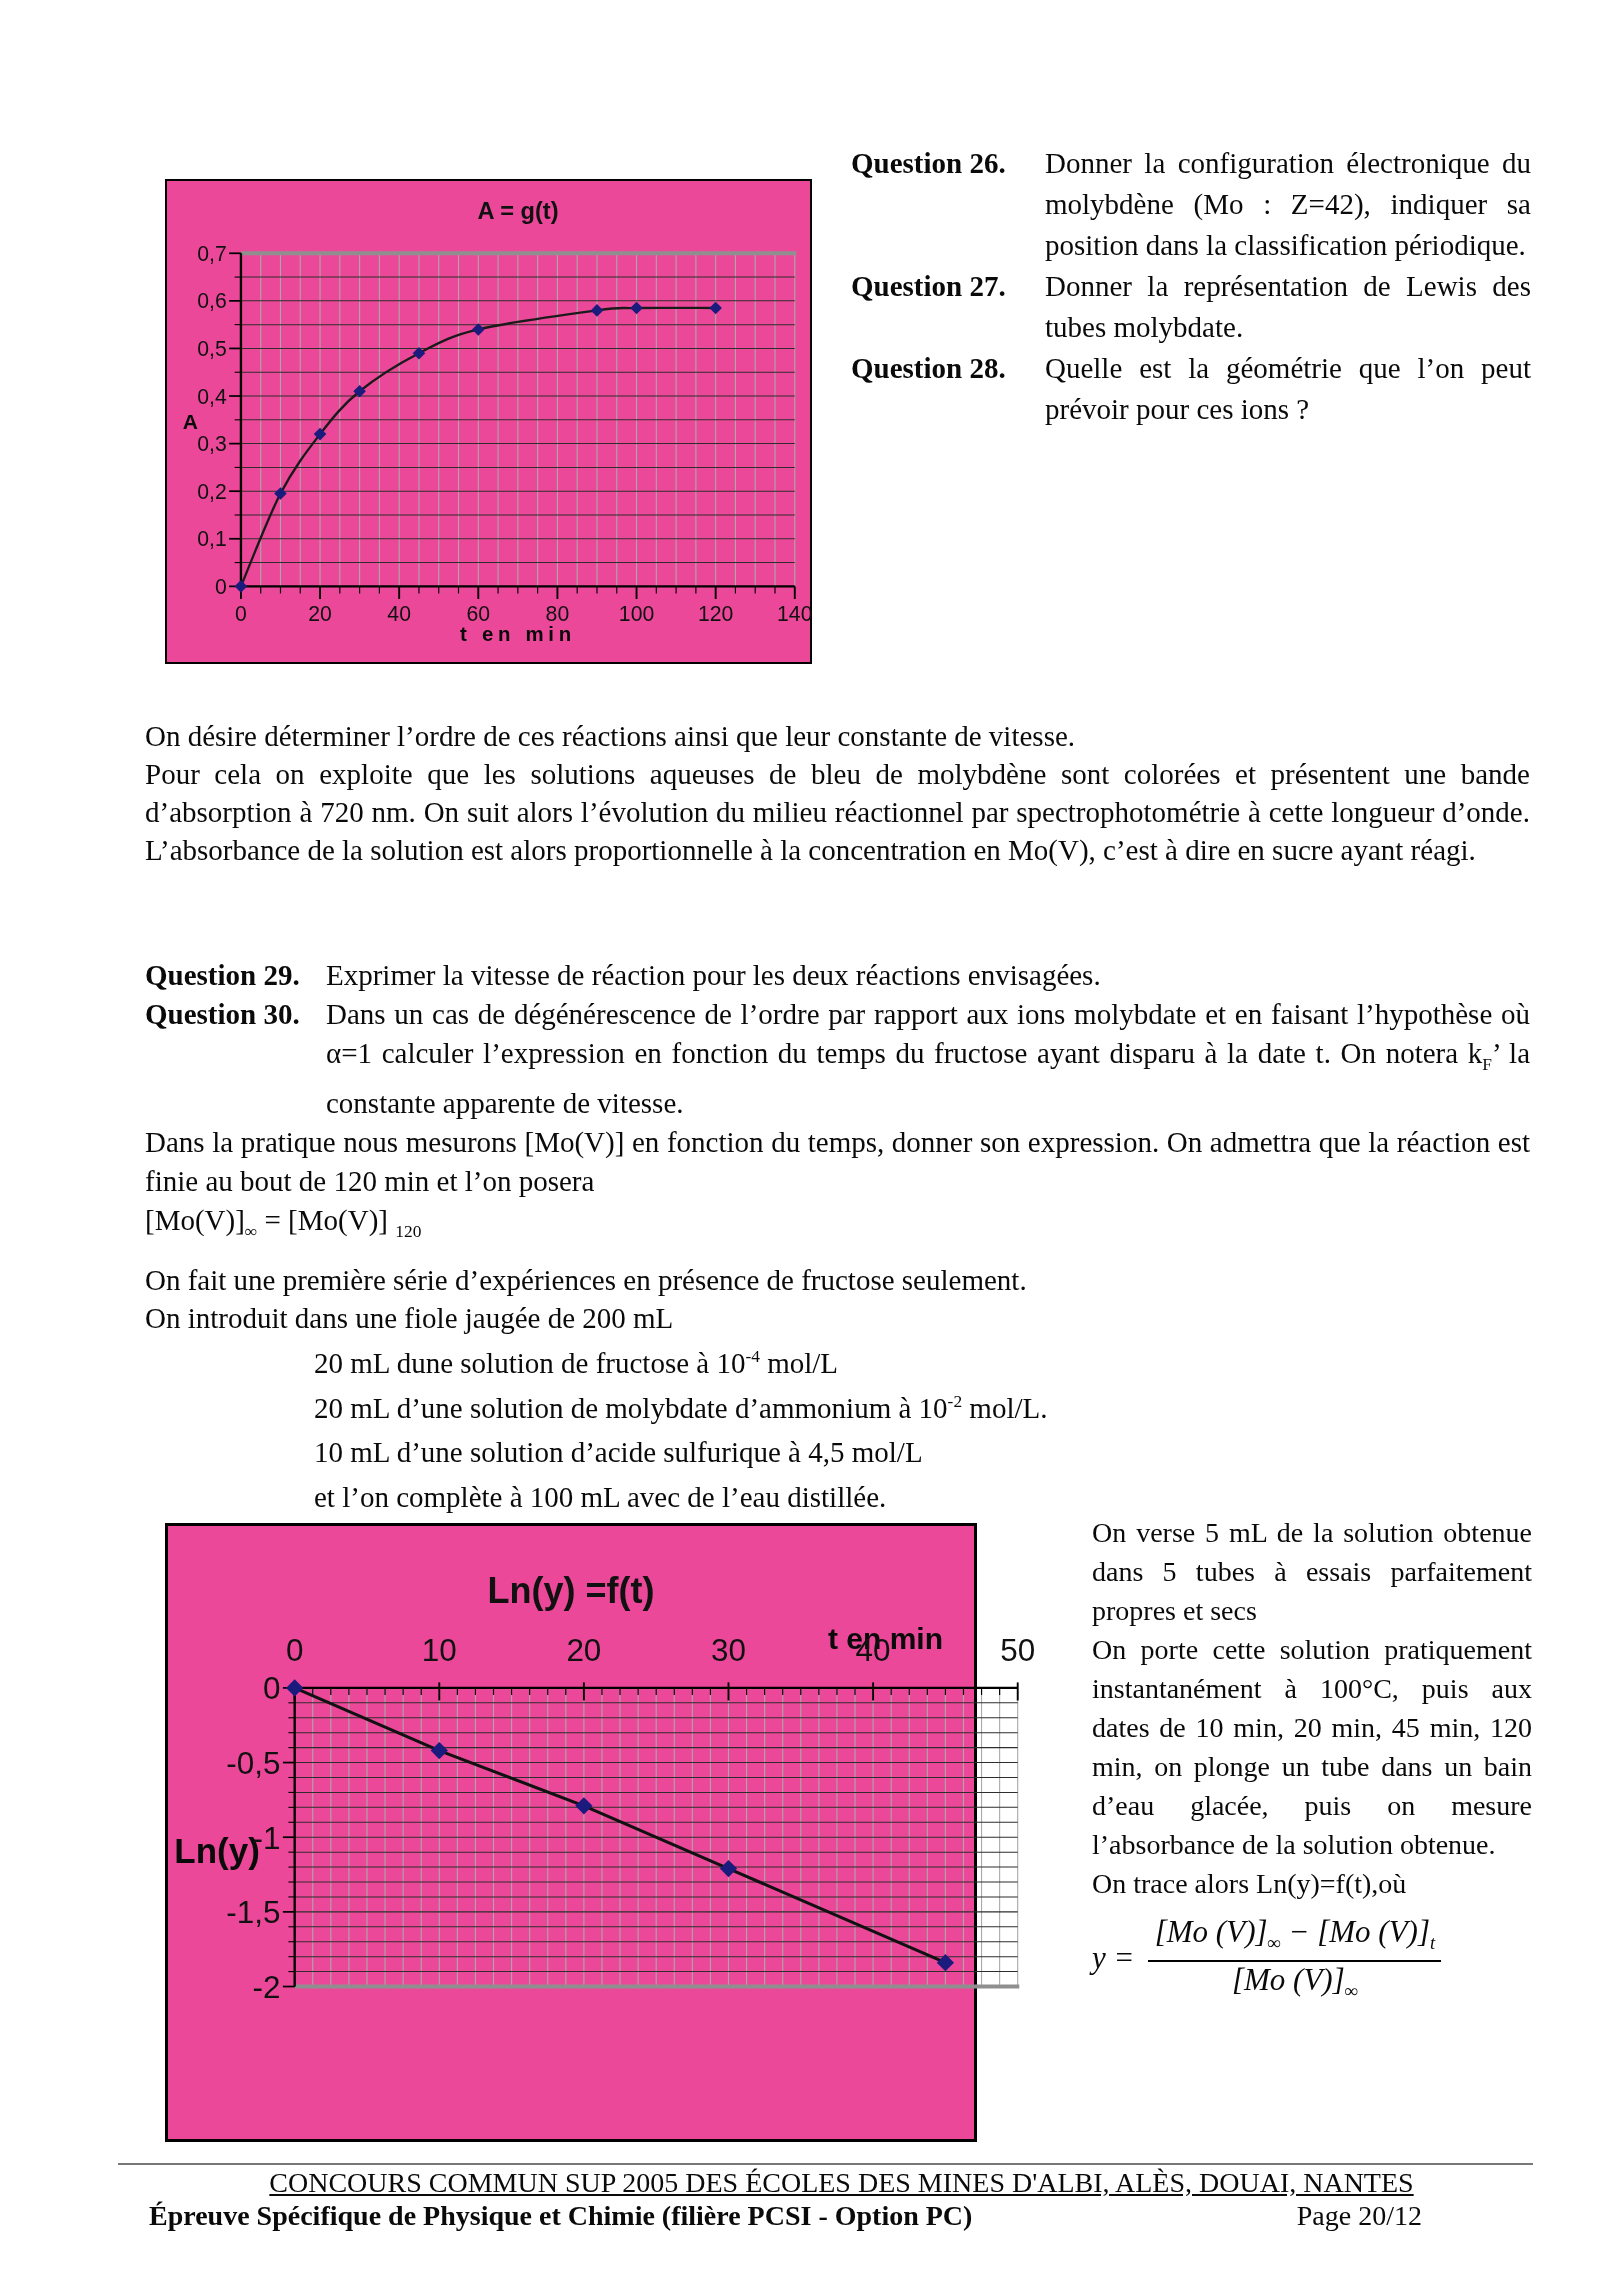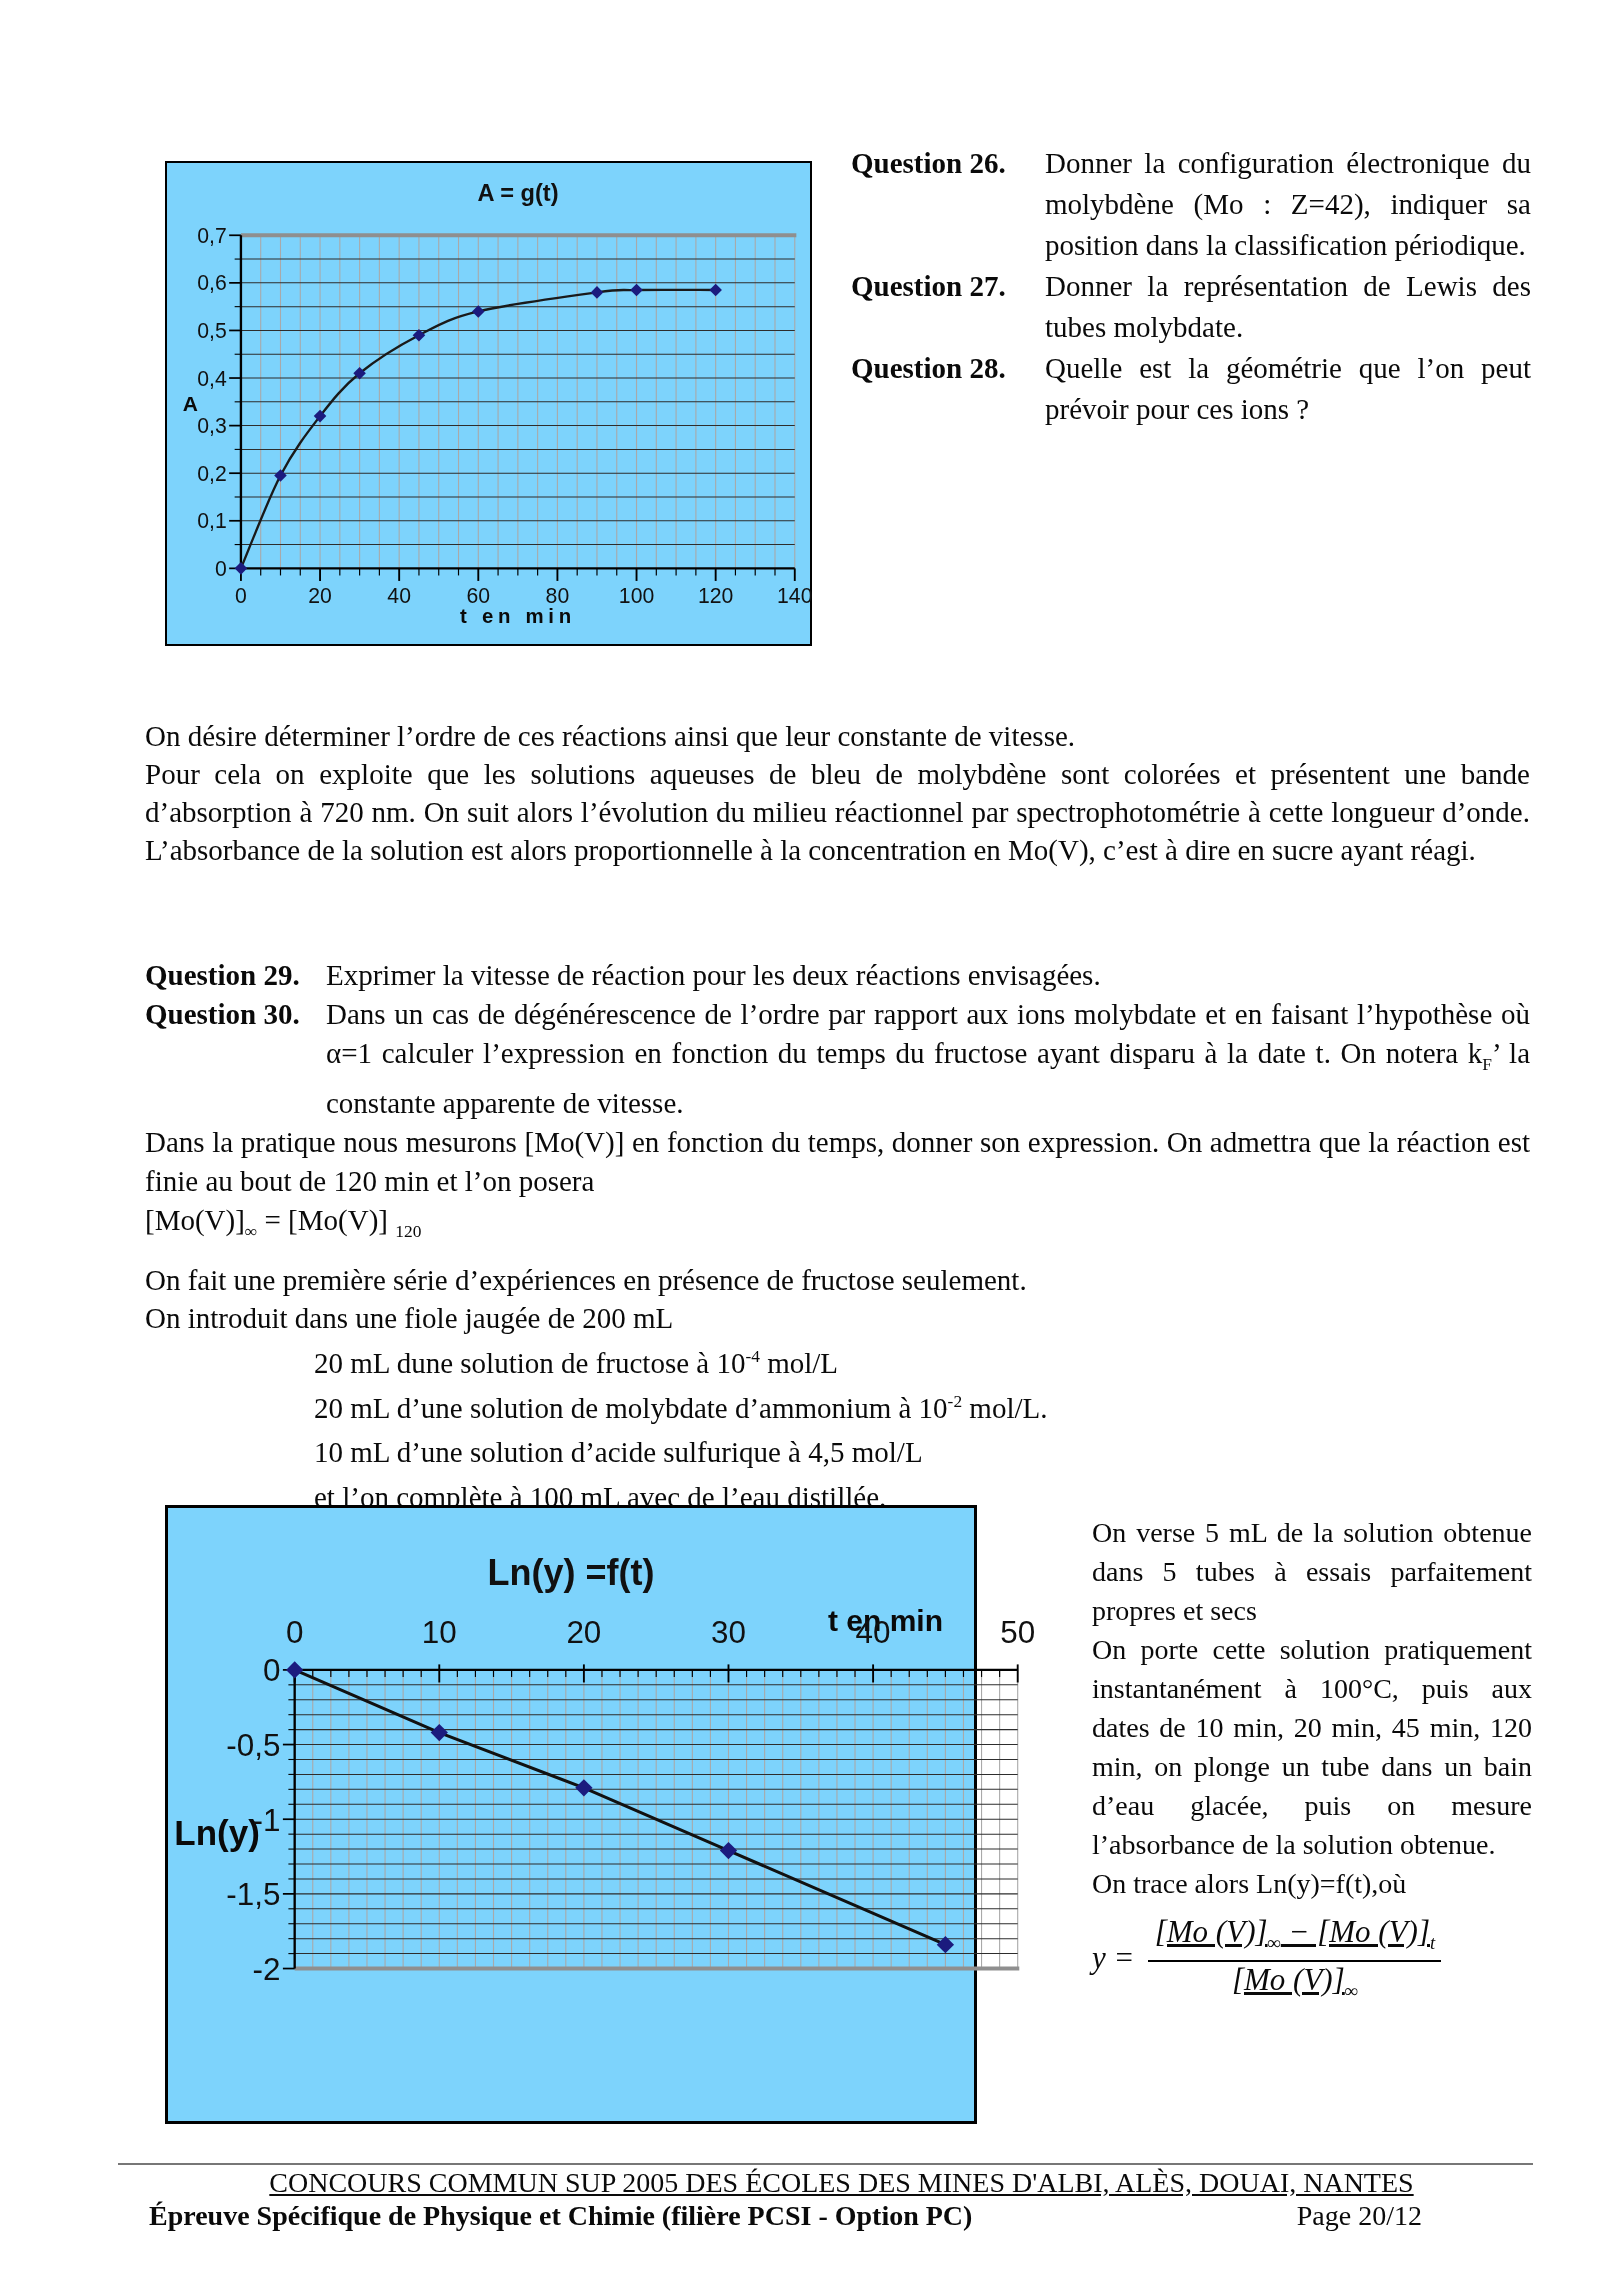--- a/index.html
+++ b/index.html
@@ -3,21 +3,21 @@
 <meta charset="utf-8">
 <style>
   * { margin:0; padding:0; box-sizing:border-box; }
   html,body { background:#ffffff; }
   .page {
     position:relative; width:1624px; height:2295px; background:#ffffff;
     font-family:"Liberation Serif","DejaVu Serif",serif; color:#0a0a0a;
     overflow:hidden;
   }
   
-  .chart { position:absolute; background:#7dd3fc; border:2.4px solid #000; }
+  .chart { position:absolute; background:#ec4899; border:2.4px solid #000;margin-top:18px; }
   .c1 { left:165px; top:161px; width:647px; height:485px; }
   .c2 { left:165px; top:1505px; width:812px; height:619px; border-width:3.1px; }
   .chart svg { position:absolute; left:0; top:0; overflow:visible; }
   .chart-title { position:absolute; text-align:center; font-family:"Liberation Sans","DejaVu Sans",sans-serif; font-weight:bold; color:#111; }
   .t1 { left:74px; width:554px; top:17.3px; font-size:23.6px; }
   .t2 { left:0; width:100%; top:44px; font-size:36px; }
   .ylab1 { position:absolute; left:15.7px; top:229px; font-family:"Liberation Sans",sans-serif; font-weight:bold; font-size:21px; }
   .xlab1 { position:absolute; left:74px; width:554px; top:442px; text-align:center; font-family:"Liberation Sans",sans-serif; font-weight:bold; font-size:20.4px; letter-spacing:4.7px; }
   .tlab2 { position:absolute; right:31px; top:96px; font-family:"Liberation Sans",sans-serif; font-weight:bold; font-size:30px; }
   .ylab2 { position:absolute; left:6.3px; top:305px; font-family:"Liberation Sans",sans-serif; font-weight:bold; font-size:35px; }
@@ -32,21 +32,21 @@
   .para1 .just { text-align:justify; }
   .qblock { position:absolute; left:145px; top:956px; width:1385px; font-size:29px; line-height:39px; }
   .qblock .qlabel { width:181px; }
   .series { position:absolute; left:145px; top:1261px; width:1385px; font-size:29px; line-height:38px; }
   .series .items { padding-left:169px; }
   sup { font-size:60%; vertical-align:super; }
   sub { font-size:60%; }
   .col-rb { position:absolute; left:1092px; top:1513px; width:440px; font-size:28px; line-height:39px; text-align:justify; }
   
   .formula { display:flex; align-items:center; gap:14px; margin-top:11px; font-style:italic; font-size:31px; line-height:1.15; text-align:center; }
-  .frac { display:inline-flex; flex-direction:column;text-decoration:underline; }
+  .frac { display:inline-flex; flex-direction:column; }
   .frac .num { padding:0 6.3px 6.3px; white-space:nowrap; }
   .frac .den { border-top:2.4px solid #000; padding-top:0; }
   
   .footer-rule { position:absolute; left:118px; top:2163px; width:1415px; height:1.6px; background:#777; }
   .f1 { position:absolute; left:149px; top:2167px; width:1385px; font-size:28px;text-align:center; }
   .f1 span { text-decoration:underline; }
   .f2 { position:absolute; left:149px; top:2200px; width:1273px; font-size:28px; display:flex; justify-content:space-between; }
   .f2 .b { font-weight:bold; }
 </style>
 </head>

